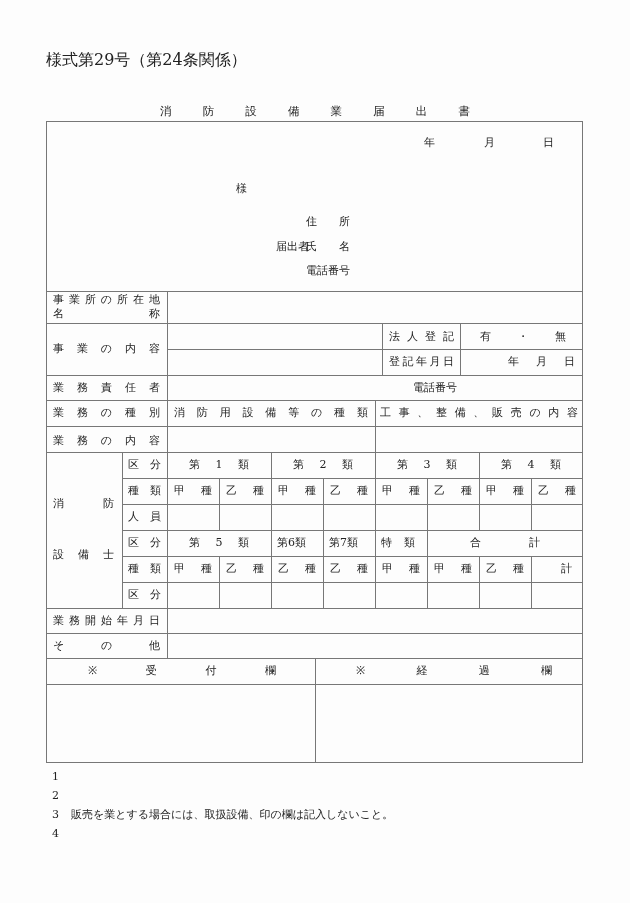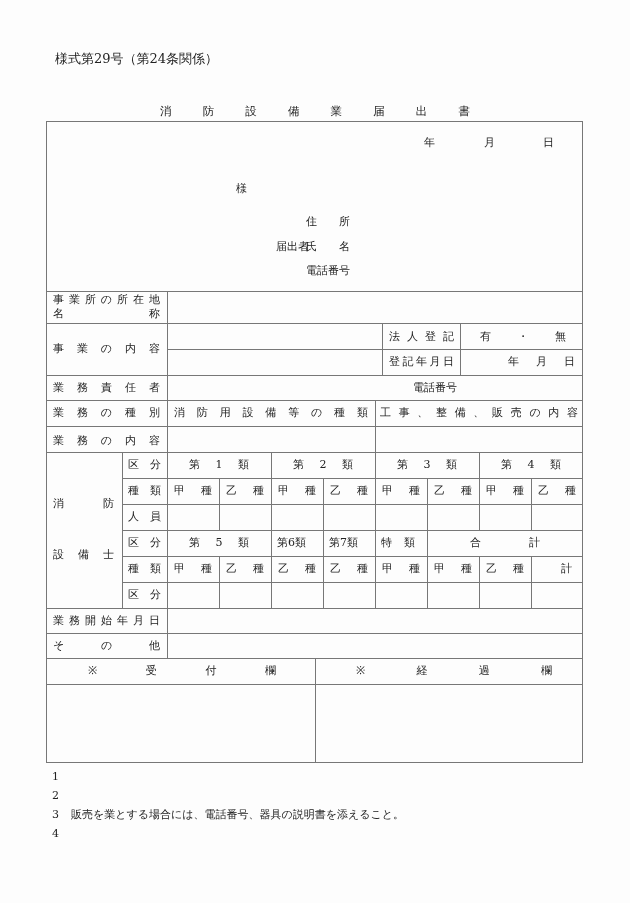--- a/index.html
+++ b/index.html
@@ -1,19 +1,19 @@
 <!DOCTYPE html>
 <html><head>
 <meta charset="utf-8">
 <style>
   html, body { margin: 0; padding: 0; background: #fdfdfd; }
   body { width: 630px; height: 903px; position: relative; overflow: hidden;
          font-family: "DejaVu Serif", "Liberation Serif", serif; color: #222; font-size: 11px; }
   .abs { position: absolute; }
-  .form-no { left: 55px; top: 50px; font-size: 13px; text-align: right; }
+  .form-no { left: 46px; top: 50px; font-size: 16px; text-align: right; }
   .title { left: 160px; top: 104px; width: 310px; display: flex; justify-content: space-between; font-size: 11.5px; }
   .frame { left: 46px; top: 121px; width: 537px; height: 642px; border: 1.5px solid #777; box-sizing: border-box; }
   .hline { position: absolute; height: 0; border-top: 1.3px solid #777; }
   .vline { position: absolute; width: 0; border-left: 1.3px solid #777; }
   .t { position: absolute; white-space: nowrap; font-size: 11px; line-height: 14px; }
   .spread { position: absolute; display: flex; justify-content: space-between; white-space: nowrap; font-size: 11px; line-height: 14px; }
   .notes { left: 46px; top: 767px; font-size: 11px; line-height: 19px; }
   .note-item { display: flex; gap: 12px; padding-left: 6px; }
 </style>
 </head>
@@ -335,19 +335,19 @@
 <div class="abs notes">
   <div id="notes-list">
       <div class="note-item">
         <span>1</span>
       </div>
       <div class="note-item">
         <span>2</span>
       </div>
       <div class="note-item">
         <span>3</span>
-        <span>販売を業とする場合には、電話番号、器具の説明書を添えること。</span>
+        <span>販売を業とする場合には、取扱設備、印の欄は記入しないこと。</span>
       </div>
       <div class="note-item">
         <span>4</span>
       </div>
     </div>
 </div>
 
 </body></html>

